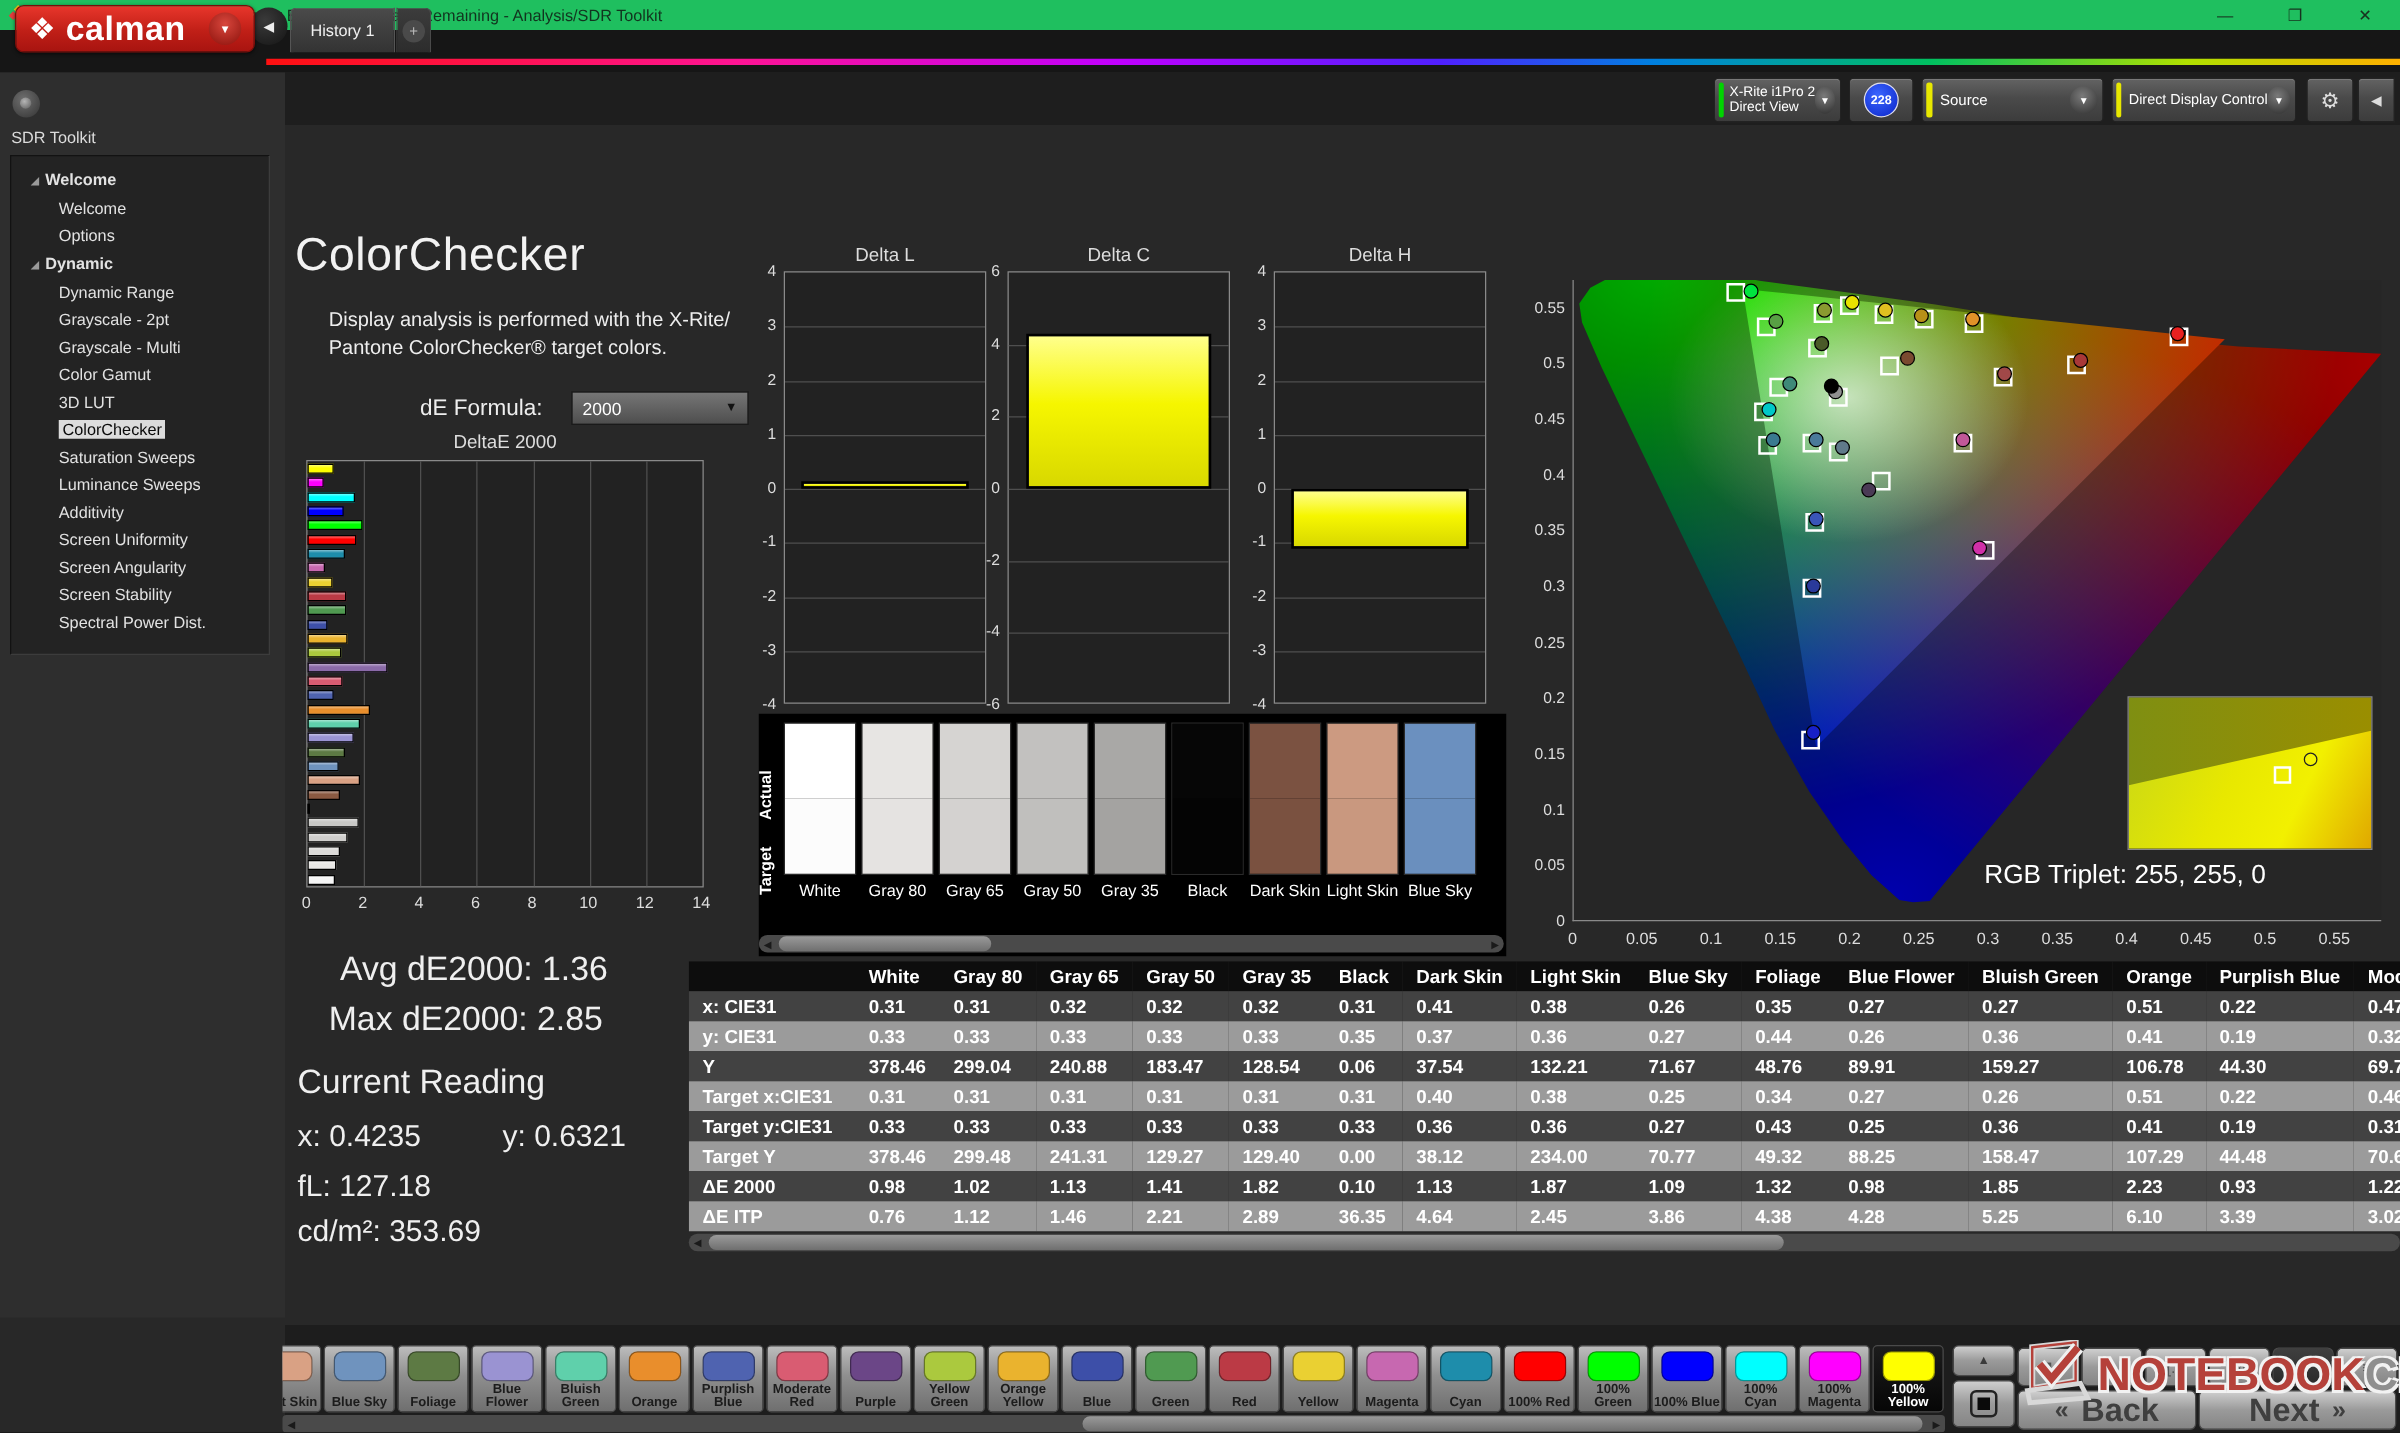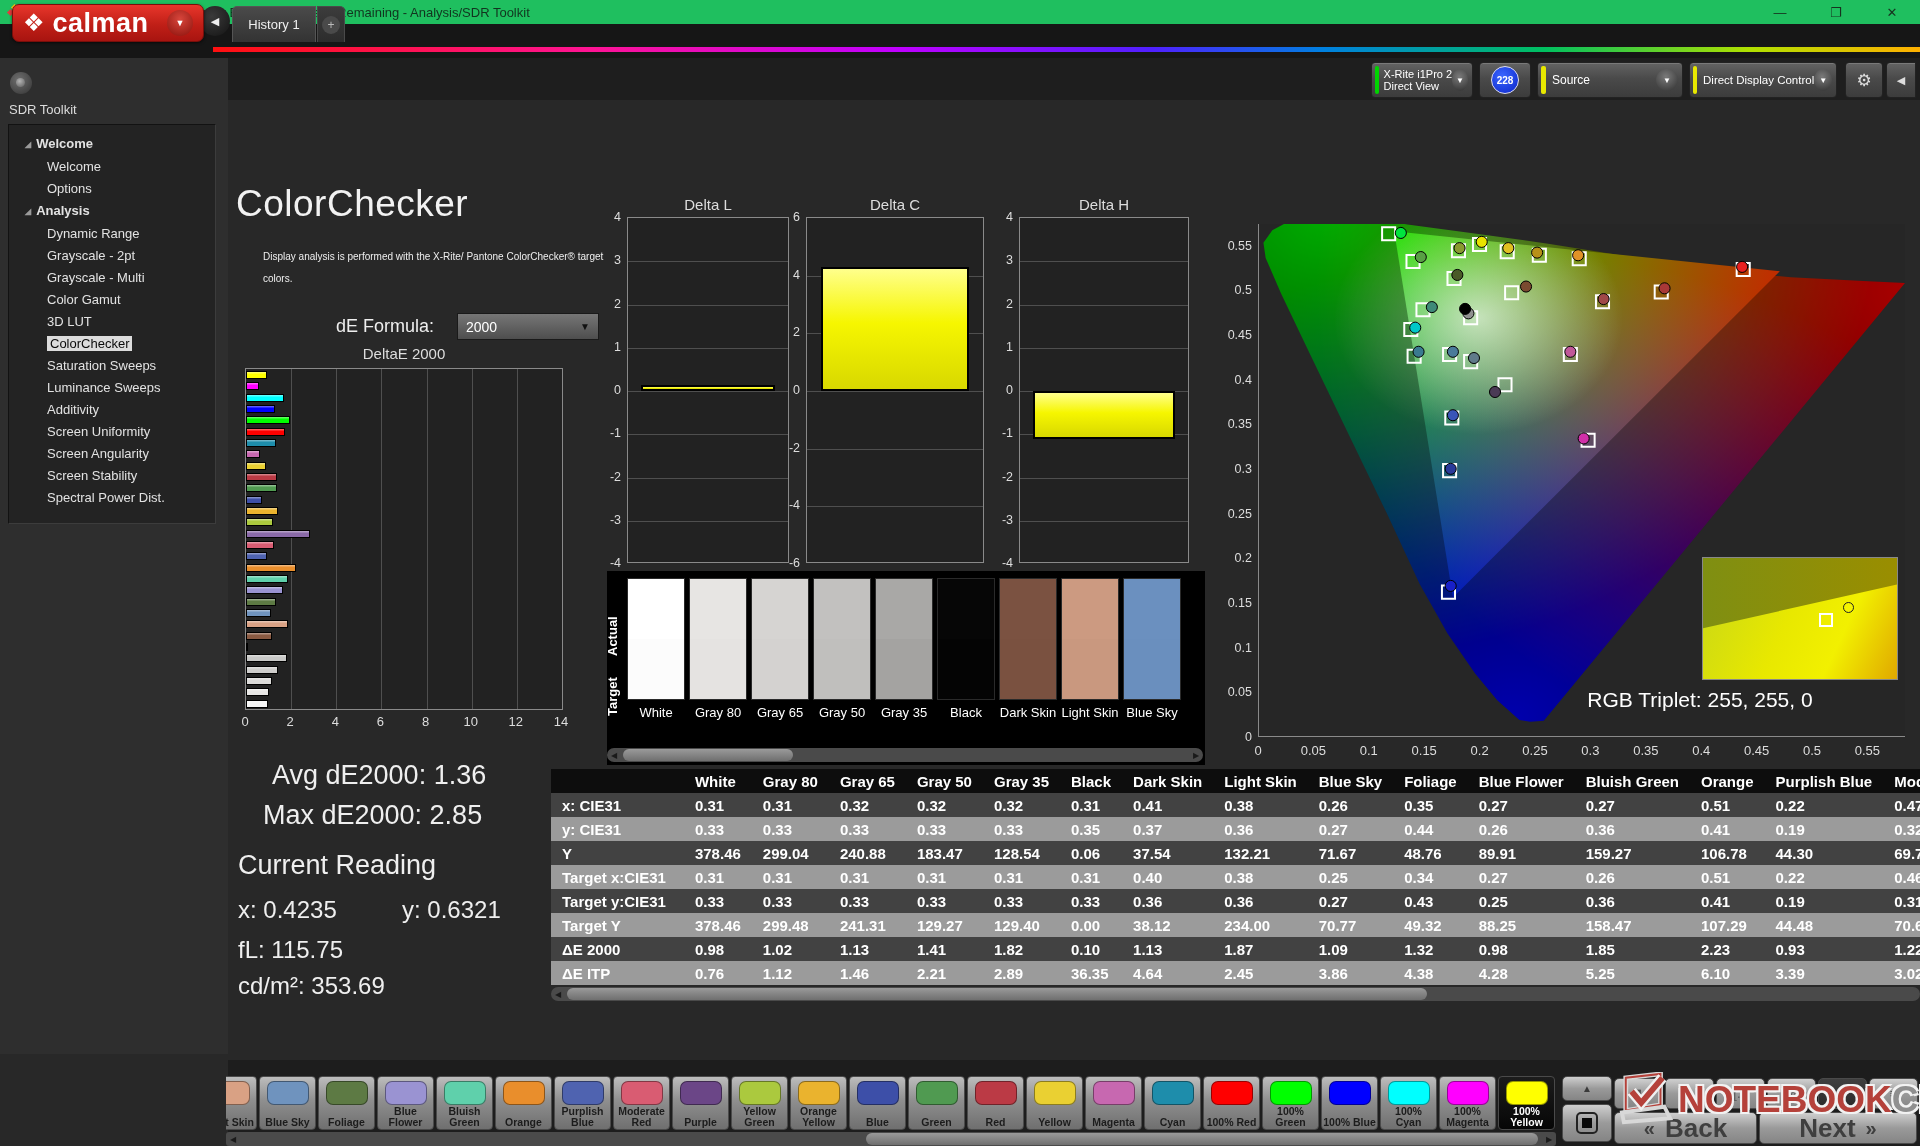--- a/index.html
+++ b/index.html
@@ -41,21 +41,21 @@
 #side-led{position:absolute;left:10px;top:14px;width:22px;height:22px;border-radius:50%;background:radial-gradient(circle at 40% 35%,#6f6f6f,#333);cursor:pointer}
 #side-led::after{content:"";position:absolute;left:6px;top:6px;width:9px;height:9px;border-radius:50%;background:radial-gradient(circle at 40% 35%,#b5b5b5,#5a5a5a)}
 #side-title{position:absolute;left:9px;top:44px;font-size:13px;color:#dcdcdc}
 #tree{position:absolute;left:8px;top:66px;width:208px;background:#232323;border:1px solid #121212;border-right-color:#3c3c3c;border-bottom-color:#3c3c3c;padding:8px 0 14px 0}
 .titem{position:relative;font-size:13px;color:#e2e2e2;line-height:18px;padding:2px 4px;cursor:pointer;white-space:nowrap}
 .titem.bold{font-weight:bold}
 .titem .arrow{color:#9a9a9a;font-size:8px;margin-right:5px;vertical-align:1px}
 .titem.sel span.lbl{background:#dcdcdc;color:#0a0a0a;padding:0 3px}
 
 #page-title{position:absolute;left:236px;top:183px;font-size:37px;color:#f2f2f2;letter-spacing:.5px}
-#page-desc{position:absolute;left:263px;top:246px;width:345px;font-size:10px;line-height:22px;color:#eee}
+#page-desc{position:absolute;left:263px;top:246px;width:345px;font-size:16px;line-height:22px;color:#eee}
 #formula-label{position:absolute;left:336px;top:316px;font-size:18px;color:#eee}
 #formula-select{position:absolute;left:457px;top:313px;width:142px;height:27px;background:linear-gradient(180deg,#767676,#4e4e4e);border:1px solid #1a1a1a;display:flex;align-items:center;padding:0 8px;font-size:14px;color:#fff;cursor:pointer}
 #formula-select .sarr{margin-left:auto;color:#111;font-size:10px}
 
 .plot{position:absolute;background:#222;border:1px solid #8a8a8a}
 .ctitle{position:absolute;font-size:15px;color:#ddd;text-align:center}
 .gline-v{position:absolute;top:0;width:1px;height:100%;background:#4f4f4f}
 .gline-h{position:absolute;left:0;height:1px;width:100%;background:#4f4f4f}
 .tickx{position:absolute;font-size:13px;color:#ddd;transform:translateX(-50%)}
 .ticky{position:absolute;font-size:12.5px;color:#ddd;transform:translateY(-50%);text-align:right;width:30px}
@@ -171,21 +171,21 @@
       <span>◀</span>
     </div>
 
   <div id="sidebar">
     <div id="side-led"></div>
     <div id="side-title">SDR Toolkit</div>
     <div id="tree">
         <div class="titem bold" style="padding-left: 16px;"><span class="arrow">◢</span><span class="lbl">Welcome</span></div>
         <div class="titem" style="padding-left: 38px;"><span class="lbl">Welcome</span></div>
         <div class="titem" style="padding-left: 38px;"><span class="lbl">Options</span></div>
-        <div class="titem bold" style="padding-left: 16px;"><span class="arrow">◢</span><span class="lbl">Analysis</span></div>
+        <div class="titem bold" style="padding-left: 16px;"><span class="arrow">◢</span><span class="lbl">Dynamic</span></div>
         <div class="titem" style="padding-left: 38px;"><span class="lbl">Dynamic Range</span></div>
         <div class="titem" style="padding-left: 38px;"><span class="lbl">Grayscale - 2pt</span></div>
         <div class="titem" style="padding-left: 38px;"><span class="lbl">Grayscale - Multi</span></div>
         <div class="titem" style="padding-left: 38px;"><span class="lbl">Color Gamut</span></div>
         <div class="titem" style="padding-left: 38px;"><span class="lbl">3D LUT</span></div>
         <div class="titem sel" style="padding-left: 38px;"><span class="lbl">ColorChecker</span></div>
         <div class="titem" style="padding-left: 38px;"><span class="lbl">Saturation Sweeps</span></div>
         <div class="titem" style="padding-left: 38px;"><span class="lbl">Luminance Sweeps</span></div>
         <div class="titem" style="padding-left: 38px;"><span class="lbl">Additivity</span></div>
         <div class="titem" style="padding-left: 38px;"><span class="lbl">Screen Uniformity</span></div>
@@ -497,21 +497,21 @@
     <div class="sq"></div>
     <div class="dot"></div>
   </div>
   <div id="rgb-label">RGB Triplet: 255, 255, 0</div>
 
   <div class="statline" style="left:272px;top:760px;font-size:27px">Avg dE2000: 1.36</div>
   <div class="statline" style="left:263px;top:800px;font-size:27px">Max dE2000: 2.85</div>
   <div class="statline" style="left:238px;top:850px;font-size:27px">Current Reading</div>
   <div class="statline" style="left:238px;top:896px;font-size:24px">x: 0.4235</div>
   <div class="statline" style="left:402px;top:896px;font-size:24px">y: 0.6321</div>
-  <div class="statline" style="left:238px;top:936px;font-size:24px">fL: 115.75</div>
+  <div class="statline" style="left:238px;top:936px;font-size:24px">fL: 127.18</div>
   <div class="statline" style="left:238px;top:972px;font-size:24px">cd/m²: 353.69</div>
 
   <div id="tbl-wrap">
     <table id="dtable">
         <thead>
           <tr>
             <th></th>
             <th>White</th>
             <th>Gray 80</th>
             <th>Gray 65</th>

